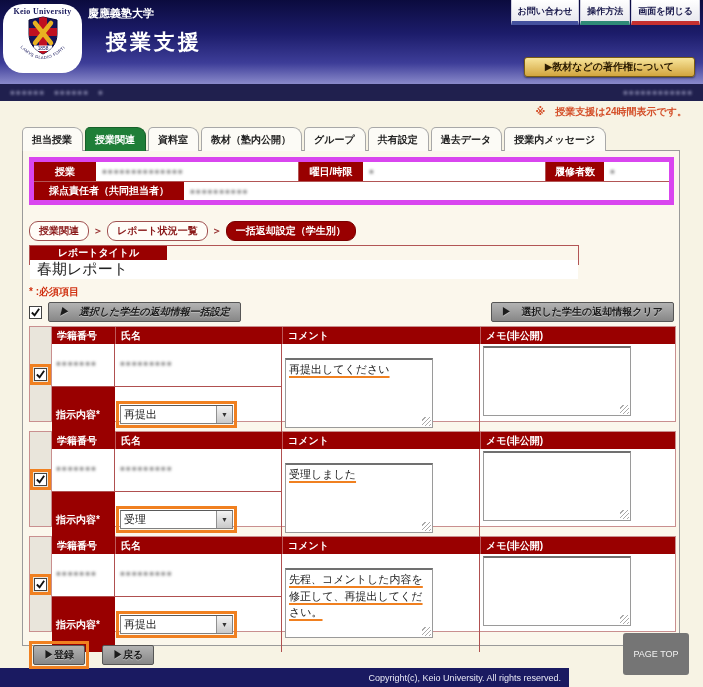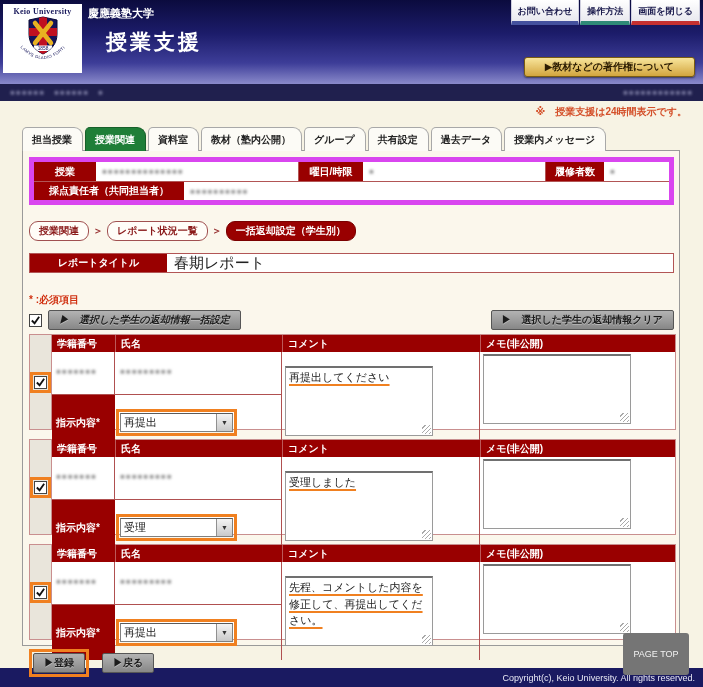--- a/index.html
+++ b/index.html
@@ -5,21 +5,21 @@
   * { margin:0; padding:0; box-sizing:border-box; }
   html,body { width:703px; height:687px; }
   body {
     font-family:"Liberation Sans","DejaVu Sans",sans-serif;
     background:#f7f3e4; position:relative; overflow:hidden;
   }
   
   .top-header{position:absolute;top:0;left:0;width:703px;height:84px;
     background:linear-gradient(180deg,#0b0b3e 0%,#1c1c6a 40%,#3d3d98 75%,#8a8acb 100%);}
   .logo-box{position:absolute;left:3px;top:4px;width:79px;height:69px;background:#fff;
-    border-radius:0;display:flex;flex-direction:column;align-items:center;padding-top:3px;}
+    border-radius:20px;display:flex;flex-direction:column;align-items:center;padding-top:3px;}
   .logo-name{font-family:"Liberation Serif","DejaVu Serif",serif;font-weight:bold;
     font-size:8px;color:#17175a;letter-spacing:.3px;}
   .univ-name{position:absolute;left:88px;top:6px;color:#fff;font-size:11px;font-weight:bold;}
   .app-title{position:absolute;left:106px;top:28px;color:#fff;font-size:21px;font-weight:bold;letter-spacing:3px;}
   .top-buttons{position:absolute;top:0;right:3px;display:flex;gap:1px;}
   .top-btn{background:linear-gradient(180deg,#ffffff,#e9e9ef);color:#17174a;font-size:9px;font-weight:bold;
     padding:5px 6px 3px;min-width:46px;text-align:center;border:1px solid #cfcfdf;border-top:none;cursor:pointer;}
   .top-btn.tb0{border-bottom:4px solid #44519e;}
   .top-btn.tb1{border-bottom:4px solid #2f8a77;font-family:Liberation Serif, serif;}
   .top-btn.tb2{border-bottom:4px solid #c53030;}
@@ -49,21 +49,21 @@
   .ci-val{background:#fff;display:flex;align-items:center;padding-left:6px;flex:none;border-right:1px solid #b25555;}
   .ci-val:last-child{border-right:none;}
   
   .breadcrumb{display:flex;align-items:center;margin:16px 0 0 0;}
   .crumb-wrap{display:flex;align-items:center;}
   .crumb-pill{font-size:10px;font-weight:bold;color:#8a1a1a;background:#fffdf8;border:1px solid #a05050;
     border-radius:9px;padding:2px 9px;cursor:pointer;white-space:nowrap;}
   .crumb-wrap.current .crumb-pill{background:#990000;color:#fff;border-color:#7a0000;}
   .crumb-sep{color:#993333;font-size:10px;font-weight:bold;margin:0 4px;}
   
-  .report-bar{display:flex;height:20px;border:1px solid #b25555;margin-top:12px;width:645px;}
+  .report-bar{display:flex;height:20px;border:1px solid #b25555;margin-top:4px;width:550px;flex-direction:column;}
   .report-label{width:137px;background:#990000;color:#fff;font-size:10px;font-weight:bold;
     display:flex;align-items:center;justify-content:center;flex:none;}
   .report-value{flex:1;background:#fff;font-size:15px;color:#222;display:flex;align-items:center;padding-left:7px;}
   .required-note{margin-top:20px;font-size:10px;font-weight:bold;color:#d03010;}
   
   .bulk-row{display:flex;align-items:center;margin-top:3px;width:645px;}
   .checkbox{width:13px;height:13px;background:#fff;border:1px solid #444;display:inline-flex;
     align-items:center;justify-content:center;cursor:pointer;flex:none;}
   .checkbox svg{display:none;}
   .checkbox.checked svg{display:block;}
@@ -97,21 +97,21 @@
     text-underline-offset:3px;line-height:1.5;}
   .fake-select{display:inline-flex;width:113px;height:19px;border:1px solid #808080;border-top-color:#5a5a5a;
     background:#fff;align-items:center;cursor:pointer;}
   .sel-text{flex:1;font-size:11px;color:#222;padding:0 3px;white-space:nowrap;overflow:hidden;}
   .sel-arrow{width:16px;height:100%;background:linear-gradient(180deg,#f4f4f4,#c9c9c9);
     border-left:1px solid #909090;display:flex;align-items:center;justify-content:center;
     font-size:7px;color:#333;flex:none;}
   
   .actions{display:flex;align-items:center;margin-top:9px;gap:13px;}
   
-  .footer{position:absolute;bottom:0;left:0;width:703px;height:19px;background:#1a1a61;
+  .footer{position:absolute;bottom:0;left:0;width:569px;height:19px;background:#1a1a61;
     display:flex;align-items:center;justify-content:flex-end;padding-right:8px;}
   .footer span{color:#e9e9f5;font-size:9px;}
   .page-top{position:absolute;right:14px;bottom:12px;width:66px;height:42px;background:#757575;
     border-radius:3px;color:#f2f2f2;font-size:9px;display:flex;align-items:center;justify-content:center;
     cursor:pointer;z-index:5;}
 </style>
 </head>
 <body>
 
 <div class="top-header">

